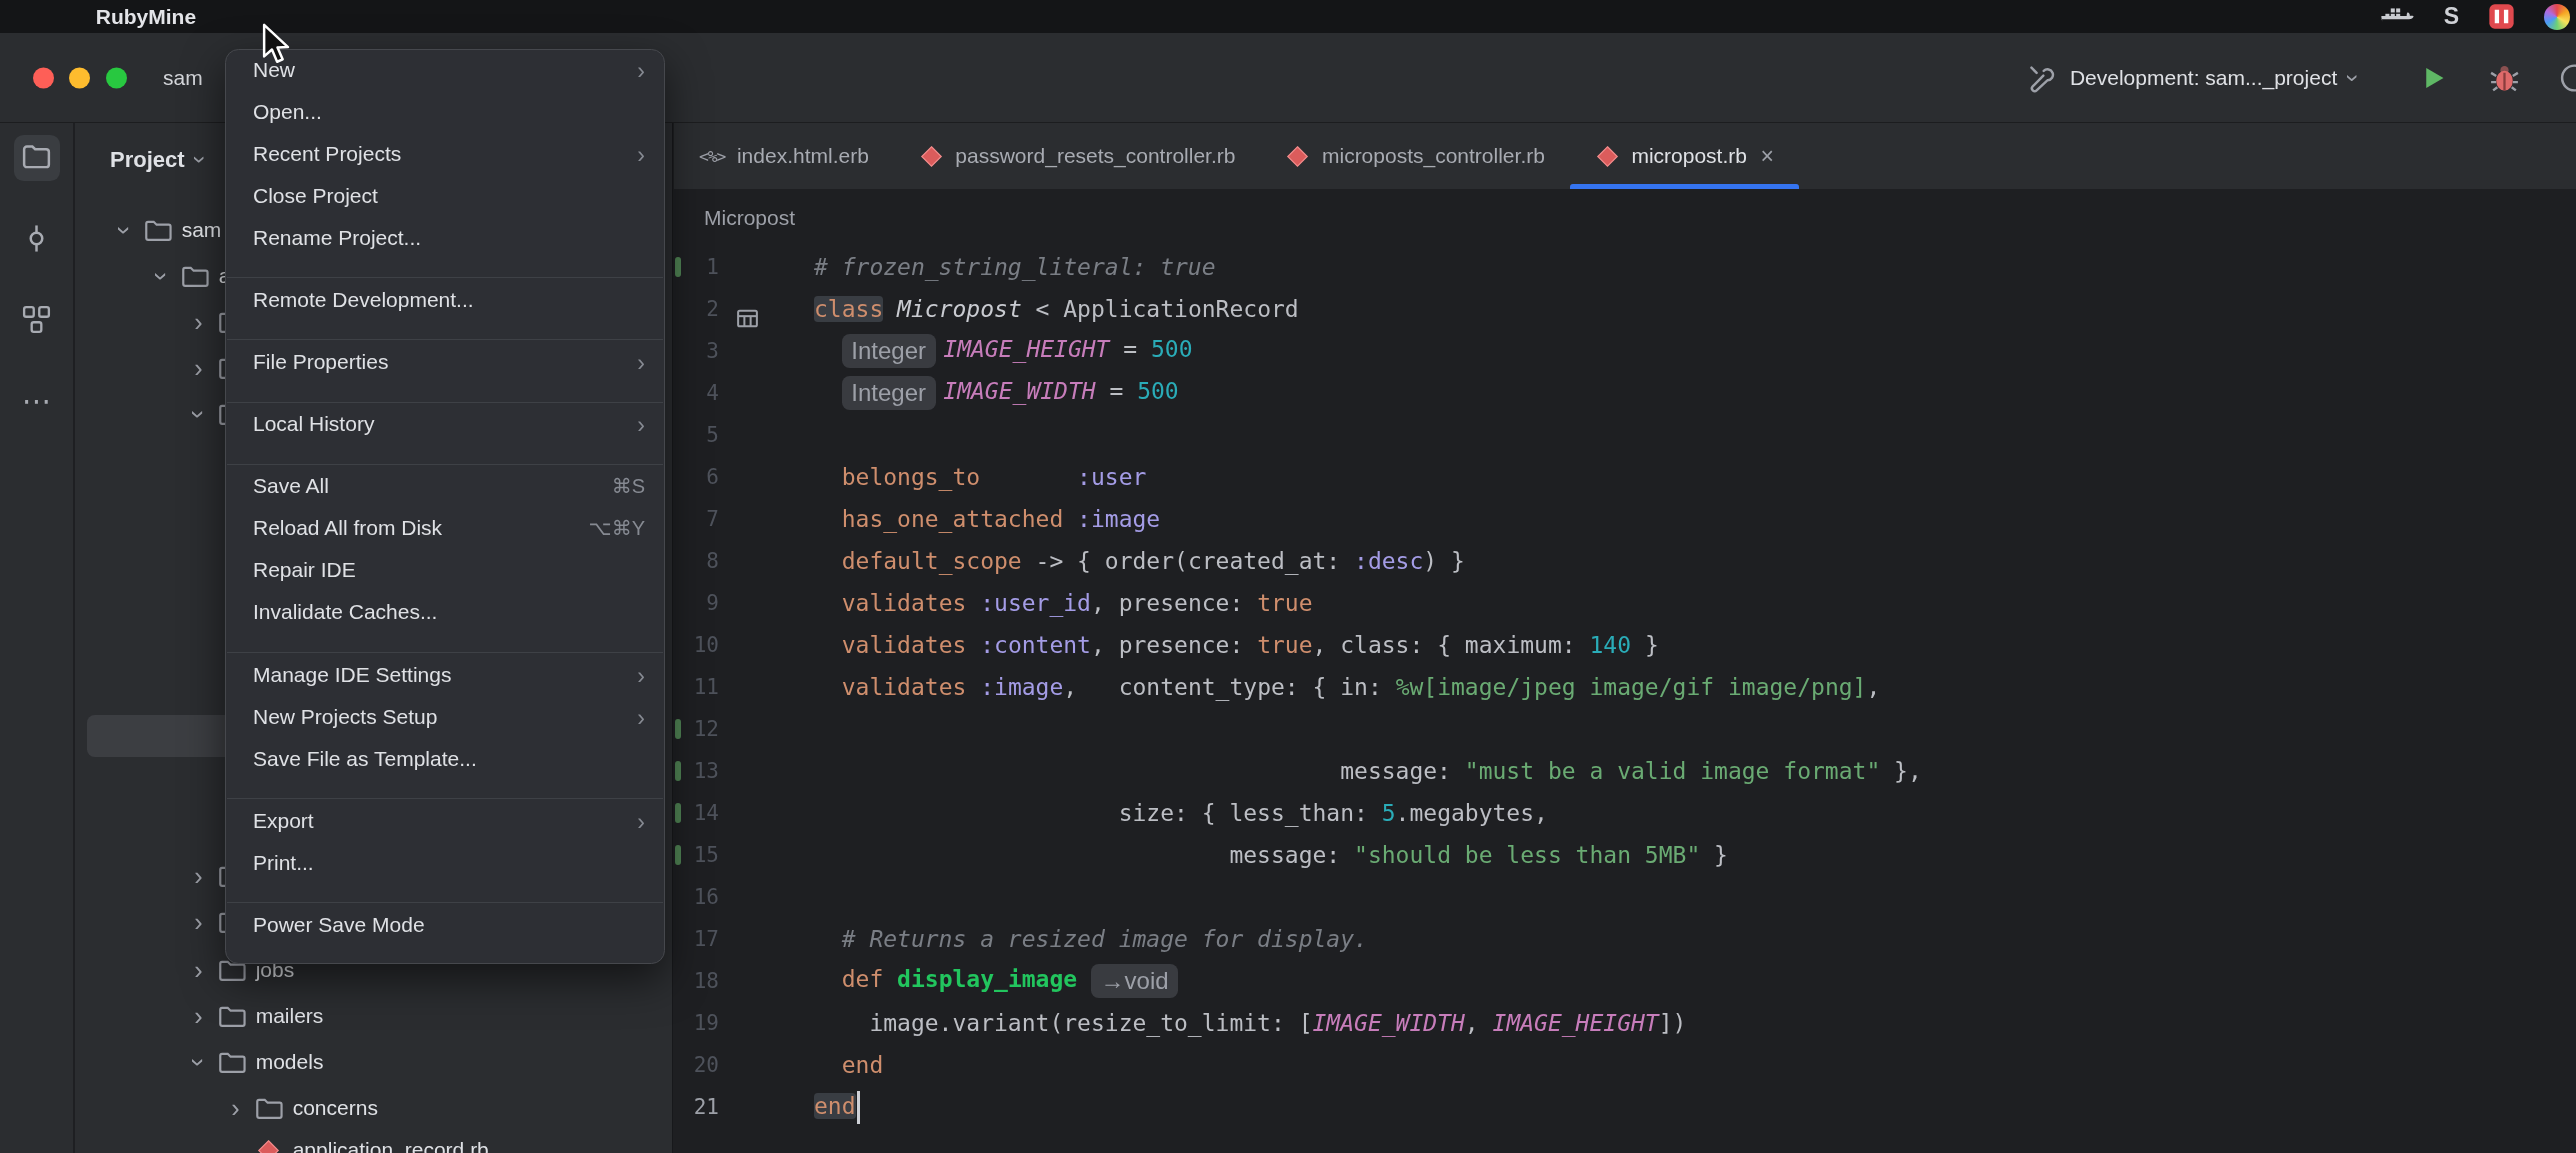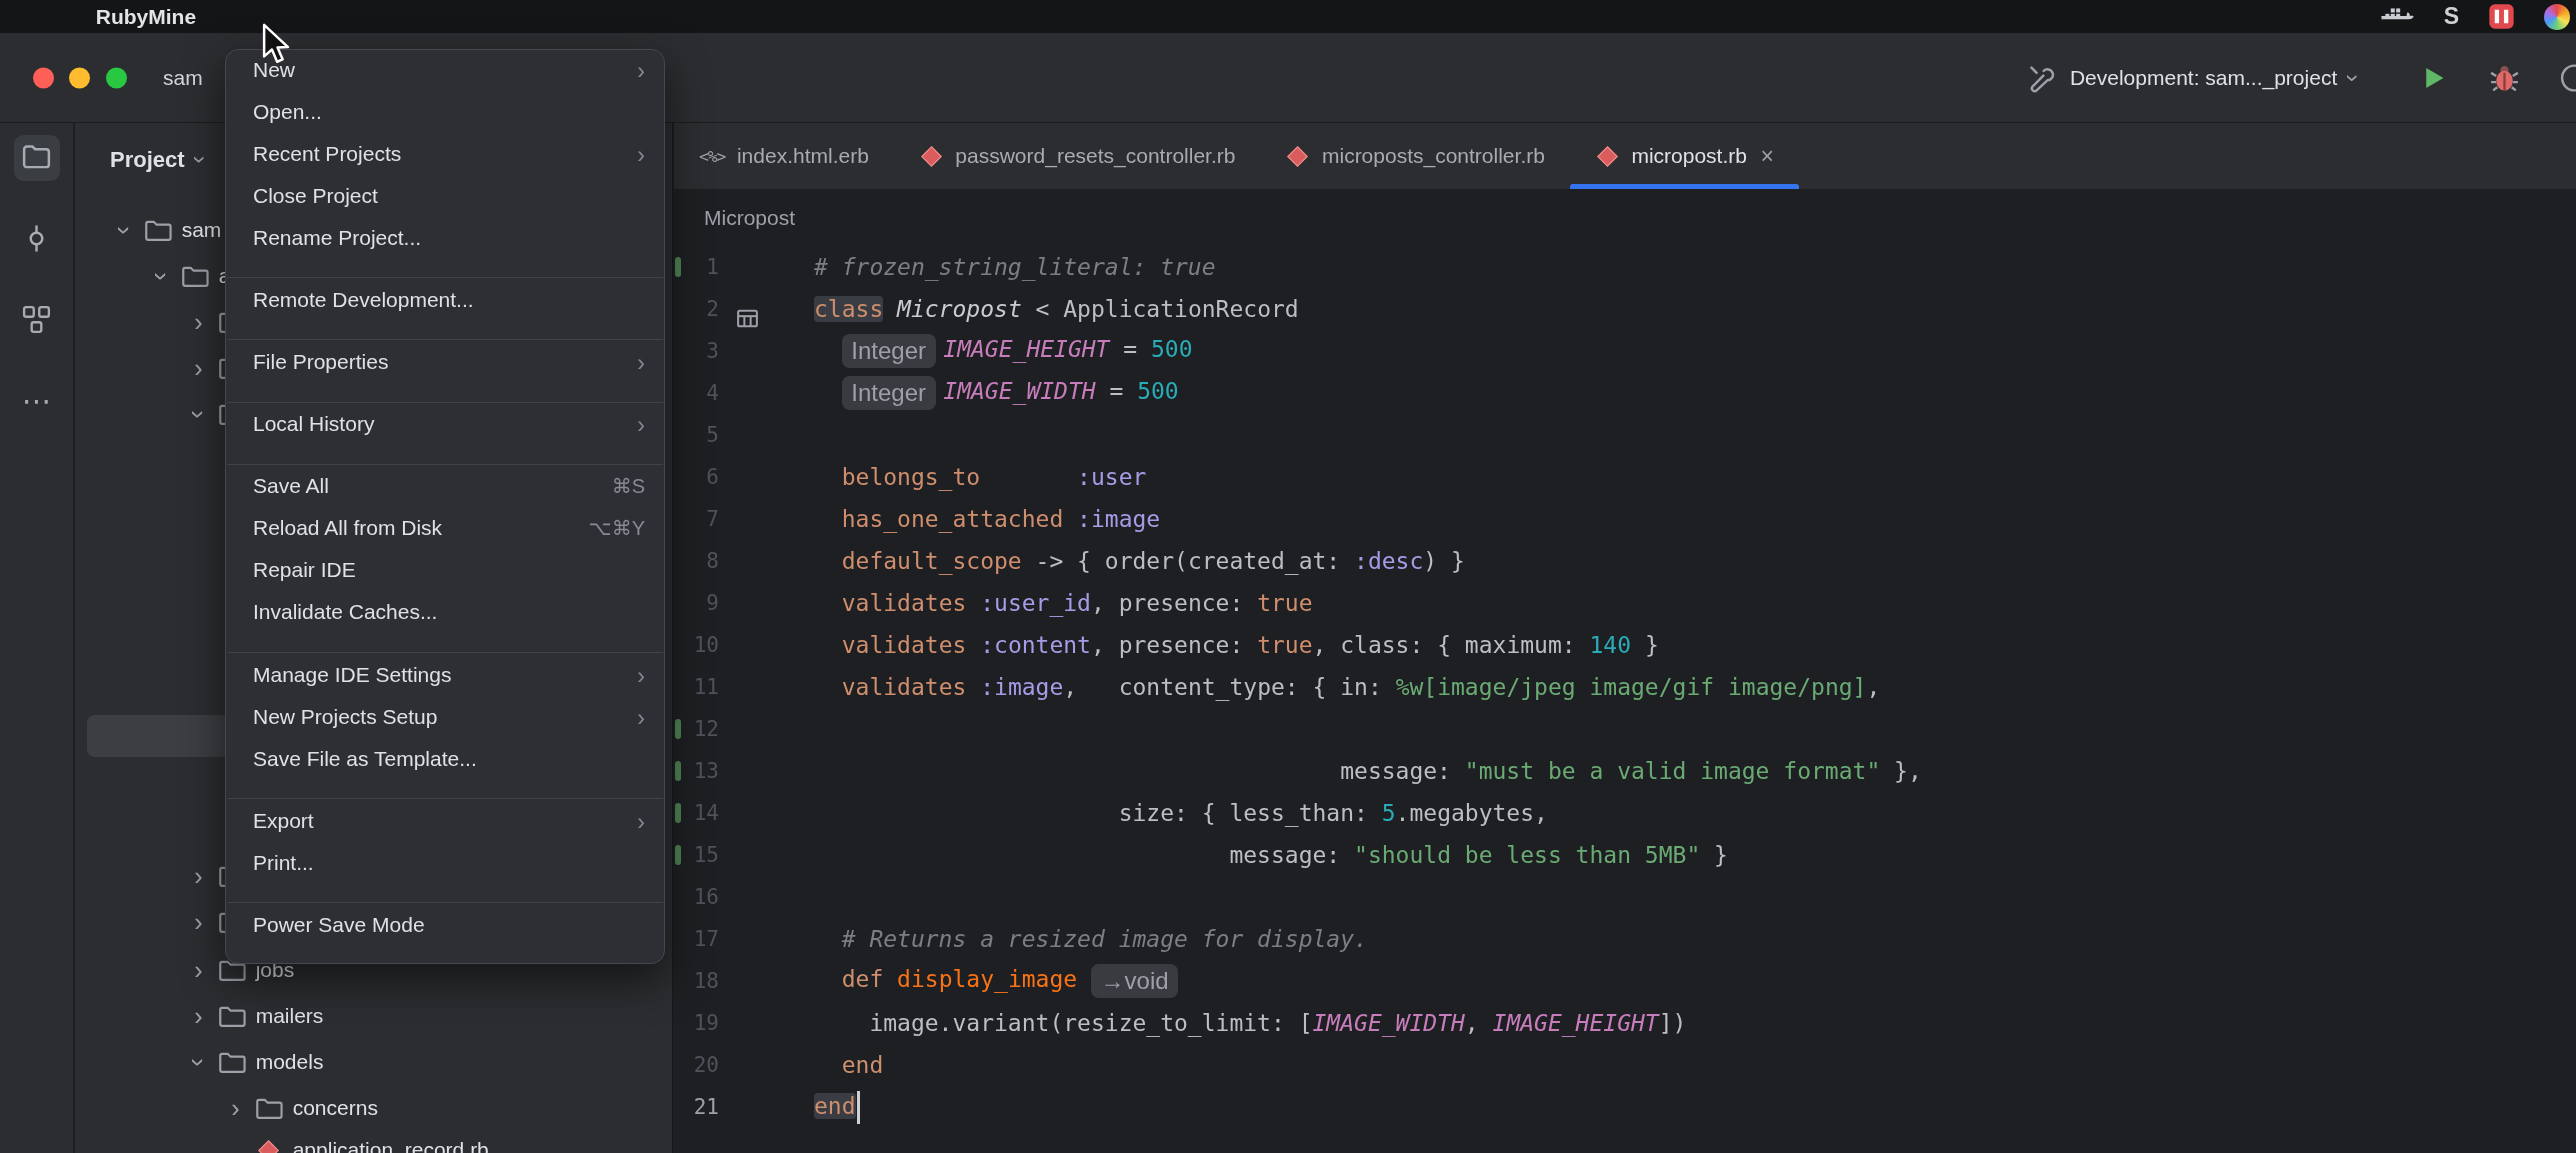--- a/index.html
+++ b/index.html
@@ -83,21 +83,21 @@
   .gutter-icon{position:absolute;right:54px;top:8.7px}
   .code-text{white-space:pre;color:#bcbec4}
   .cm{color:#7a7e85;font-style:italic}
   .kw{color:#cf8e6d}
   .dsl{color:#cf8e6d}
   .cls{font-style:italic;color:#c9cbd1}
   .const{color:#c77dbb;font-style:italic}
   .num{color:#2aacb8}
   .sym{color:#a49ce6}
   .str{color:#6aab73}
-  .meth{color:#f97316;font-weight:400}
+  .meth{color:#22c55e;font-weight:700}
   .hl{background:rgba(110,118,129,.35);border-radius:3.8px}
   .inlay{display:inline-block;background:#393b40;color:#9da0a8;font-family:"Liberation Sans",sans-serif;
          font-size:24px;border-radius:7.7px;padding:2.9px 9.6px;margin:0 7.7px 0 0;vertical-align:middle}
   .caret{display:inline-block;width:2.9px;height:33px;background:#ced0d6;vertical-align:middle;margin-left:1.9px}
 
   
   .menu-popup{position:absolute;left:225px;top:49px;width:440px;background:#2d2f34;
               border:1px solid #46484d;border-radius:13.5px;box-shadow:0 15.4px 42px rgba(0,0,0,.55);
               padding:7.7px 0;z-index:100}
   .menu-row{height:42px;display:flex;align-items:flex-start;padding:0 19px 0 27px;color:#dfe1e5;font-size:21px}

